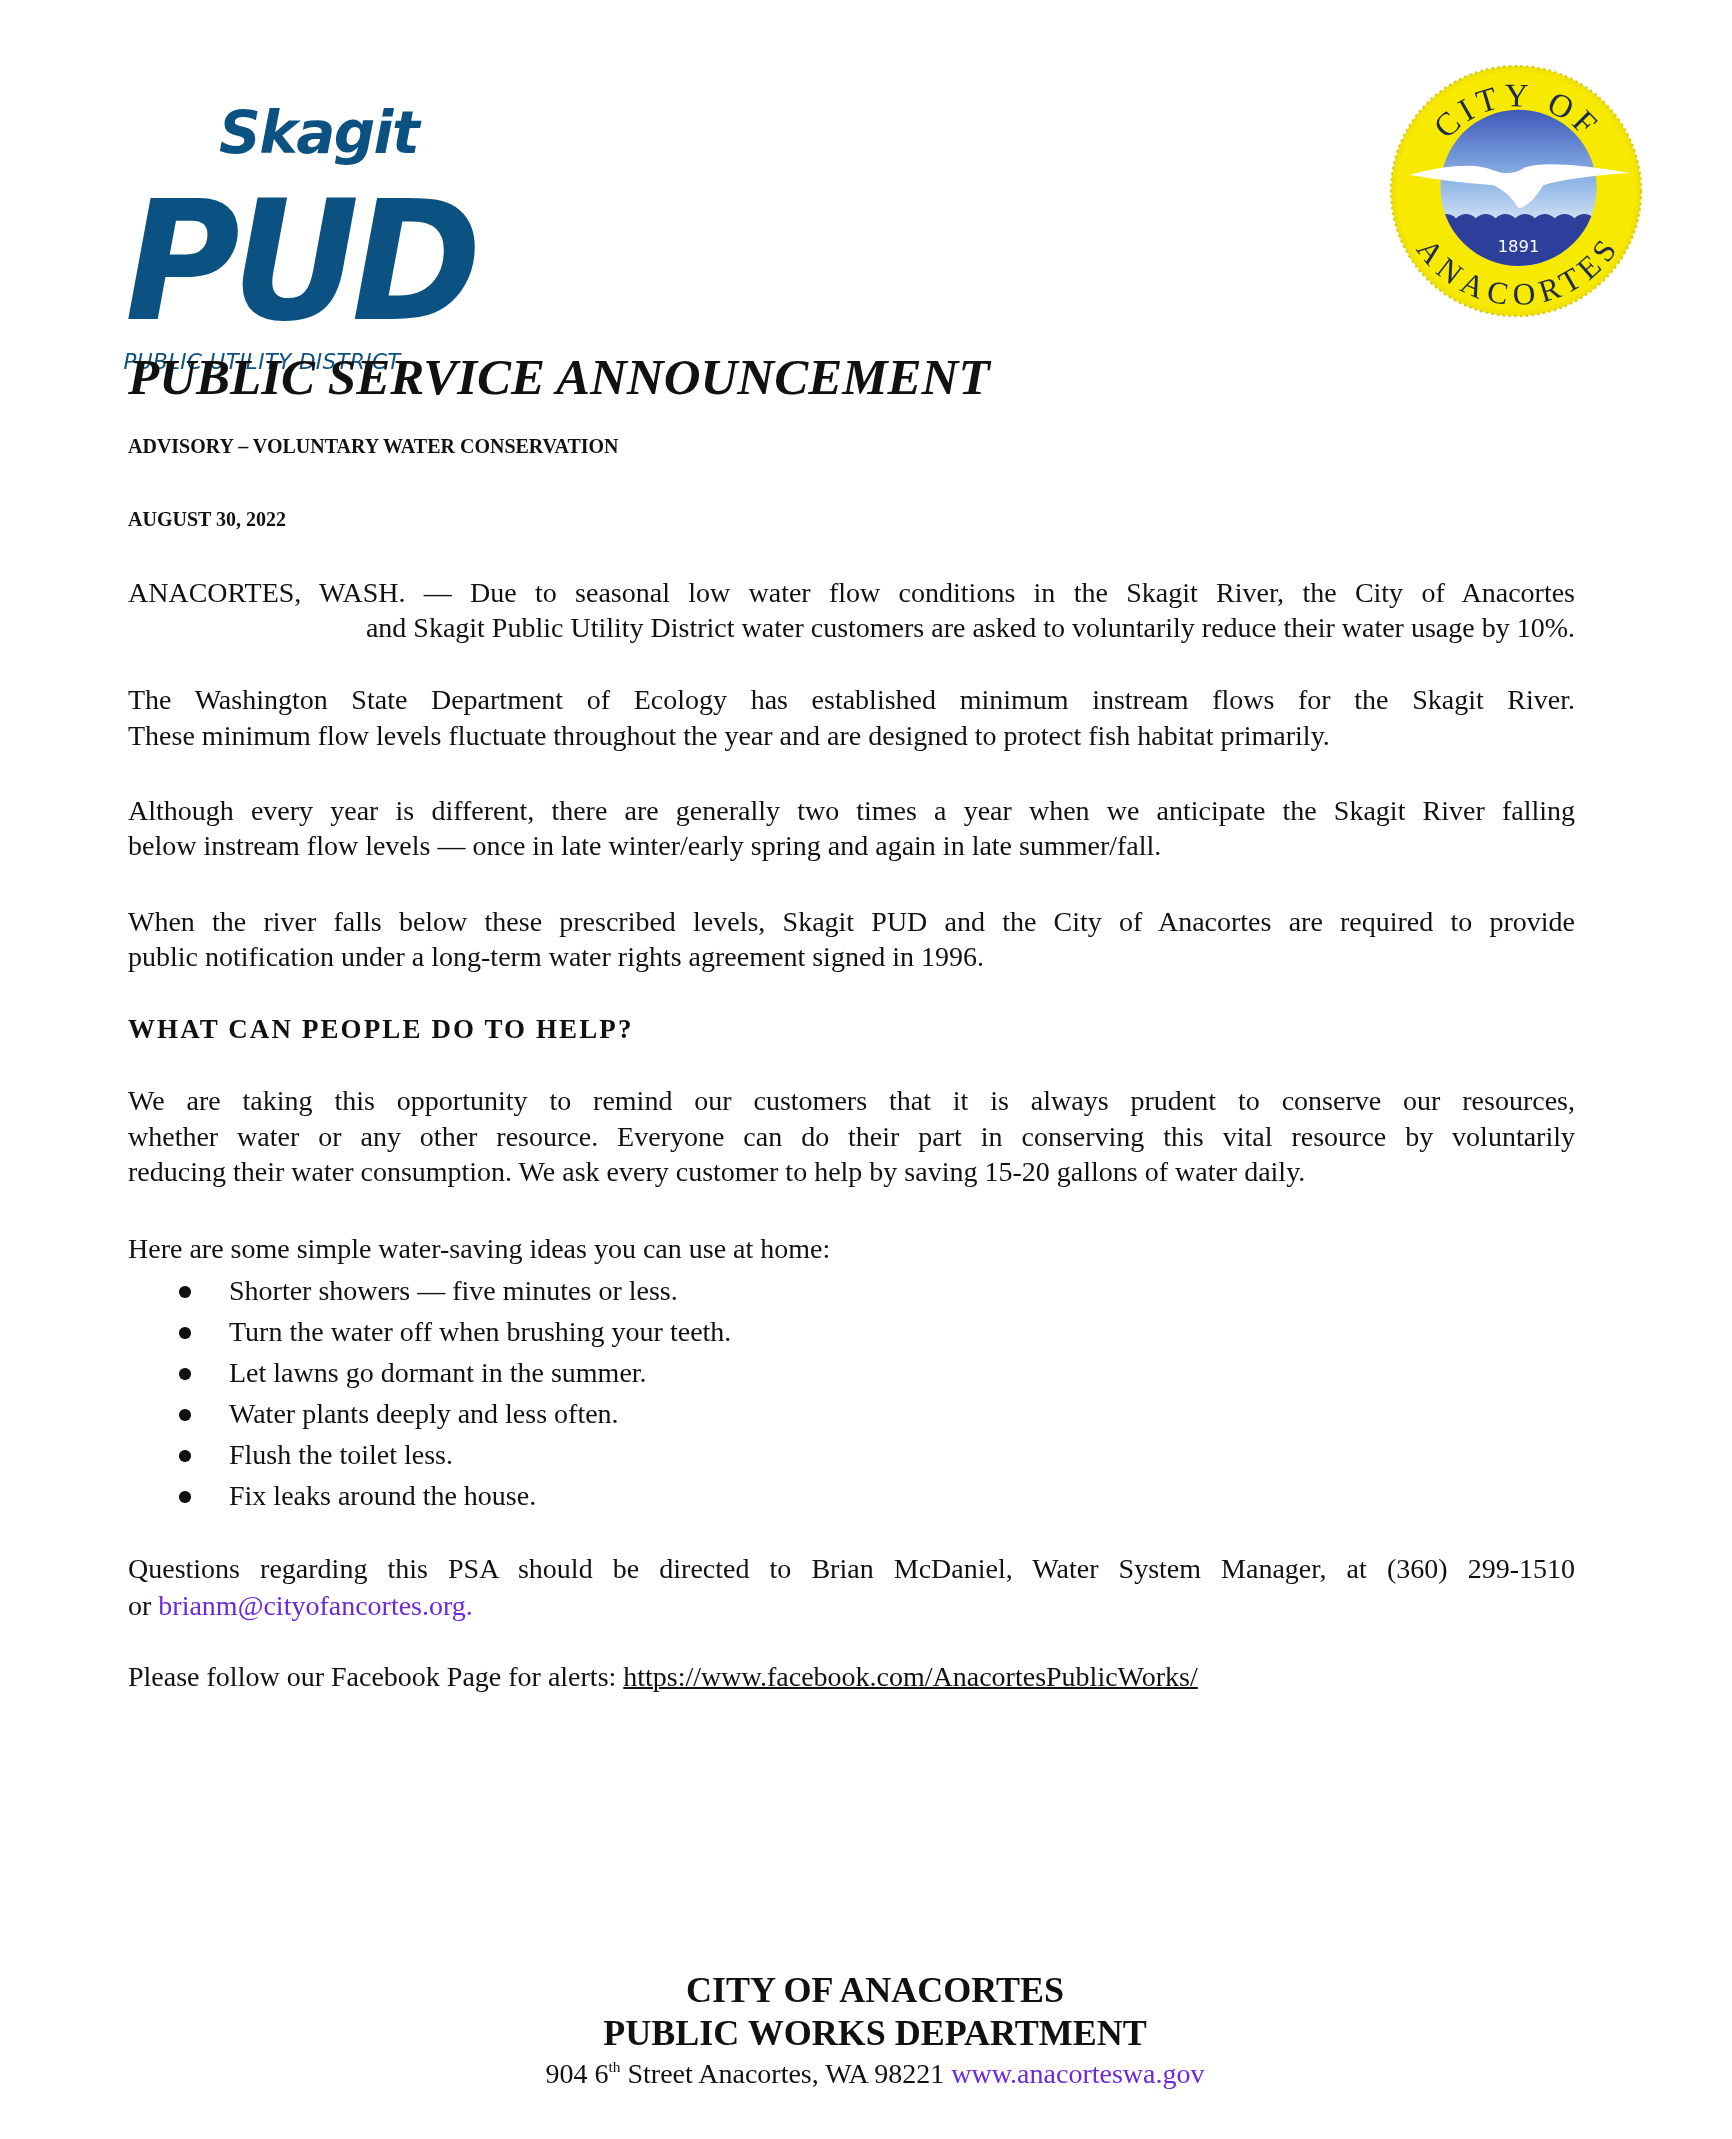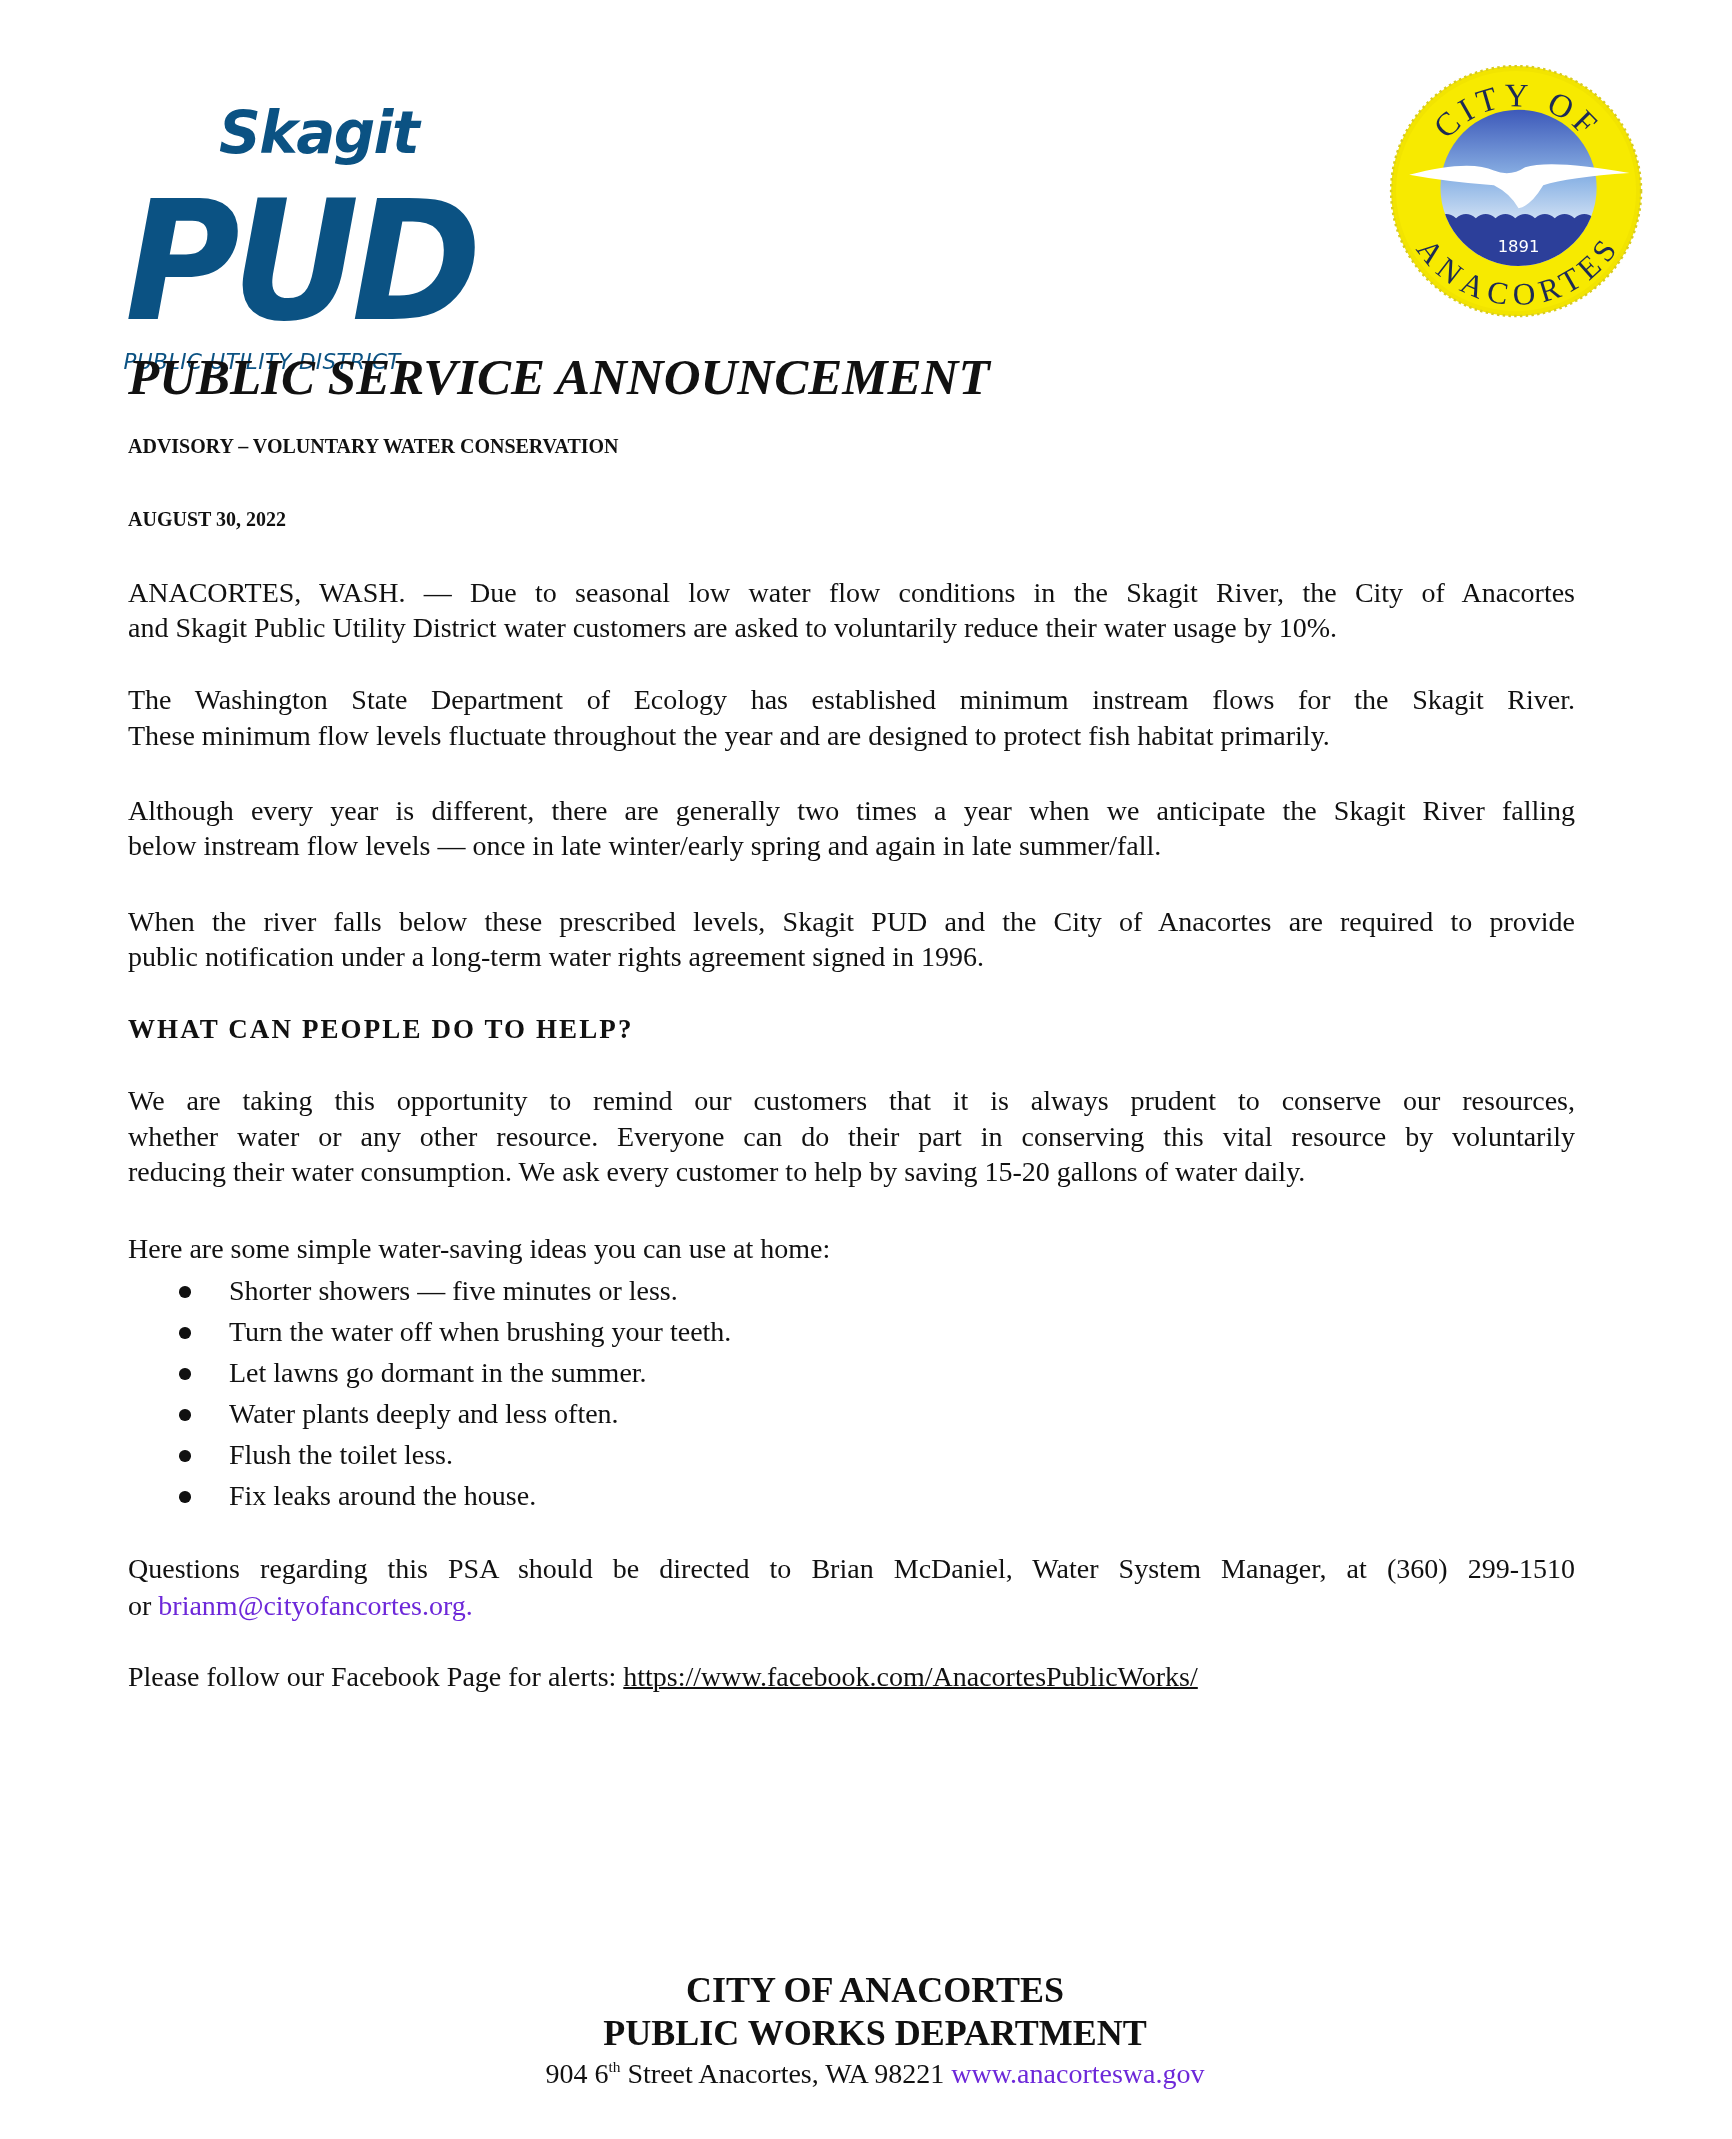--- a/index.html
+++ b/index.html
@@ -73,21 +73,21 @@
       <textPath href="#arcBot" startOffset="50%" text-anchor="middle" dominant-baseline="hanging">ANACORTES</textPath>
     </text>
   </svg>
 </div>
 
 <div class="abs title" style="top:352px;font-style:italic;">PUBLIC SERVICE ANNOUNCEMENT</div>
 <div class="abs sub" style="top:431px;">ADVISORY – VOLUNTARY WATER CONSERVATION</div>
 <div class="abs sub" style="top:504px;">AUGUST 30, 2022</div>
 
 <div class="line just" style="top:579px;">ANACORTES, WASH. — Due to seasonal low water flow conditions in the Skagit River, the City of Anacortes</div>
-<div class="line" style="top:614px;">and Skagit Public Utility District water customers are asked to voluntarily reduce their water usage by 10%.</div>
+<div class="line" style="top:614px;text-align:right;">and Skagit Public Utility District water customers are asked to voluntarily reduce their water usage by 10%.</div>
 
 <div class="line just" style="top:686px;">The Washington State Department of Ecology has established minimum instream flows for the Skagit River.</div>
 <div class="line" style="top:722px;">These minimum flow levels fluctuate throughout the year and are designed to protect fish habitat primarily.</div>
 
 <div class="line just" style="top:797px;">Although every year is different, there are generally two times a year when we anticipate the Skagit River falling</div>
 <div class="line" style="top:832px;">below instream flow levels — once in late winter/early spring and again in late summer/fall.</div>
 
 <div class="line just" style="top:908px;">When the river falls below these prescribed levels, Skagit PUD and the City of Anacortes are required to provide</div>
 <div class="line" style="top:943px;">public notification under a long-term water rights agreement signed in 1996.</div>
 

